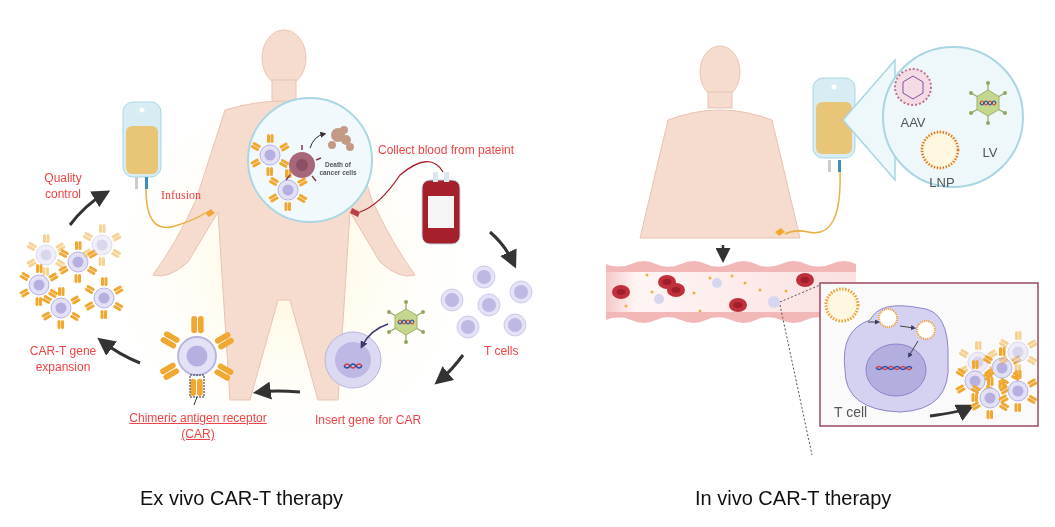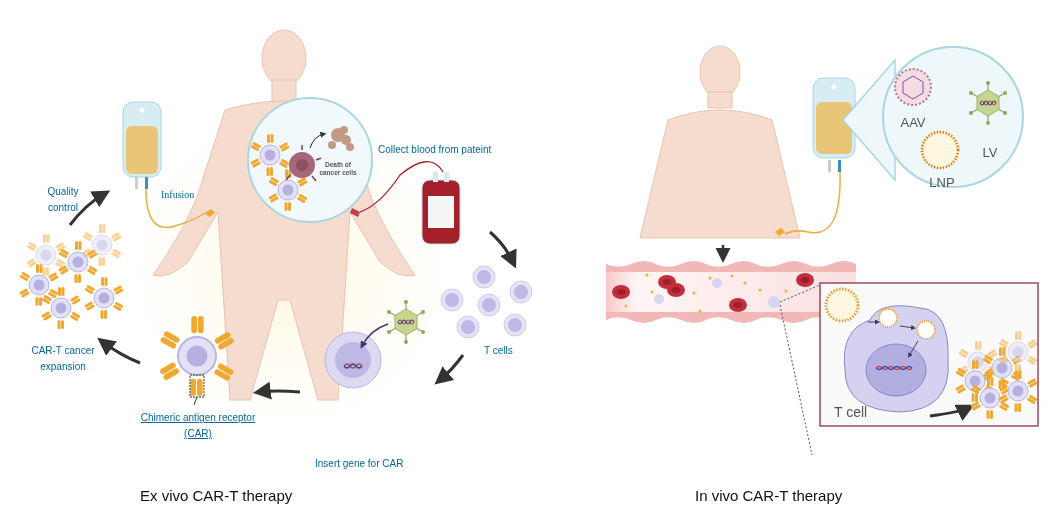--- a/index.html
+++ b/index.html
@@ -1,19 +1,19 @@
 <!DOCTYPE html>
 <html><head>
 <meta charset="utf-8">
 <style>
   html,body{margin:0;padding:0;background:#ffffff;}
   body{width:1055px;height:527px;position:relative;overflow:hidden;font-family:"Liberation Sans",sans-serif;}
-  .lbl{position:absolute;color:#0369a1;font-size:10px;line-height:16px;white-space:nowrap;}
+  .lbl{position:absolute;color:#ef4444;font-size:12px;line-height:16px;white-space:nowrap;}
   .lbl.c{text-align:center;}
-  .title{position:absolute;color:#111;font-size:15px;white-space:nowrap;}
+  .title{position:absolute;color:#111;font-size:20px;white-space:nowrap;}
   svg{position:absolute;left:0;top:0;}
   .tiny{font-size:6.5px;fill:#555;font-weight:bold;}
 </style>
 </head>
 <body>
 
 <svg width="1055" height="527" viewBox="0 0 1055 527">
   <defs>
     <radialGradient id="glow" cx="50%" cy="55%" r="50%">
       <stop offset="0%" stop-color="#fff6d8"></stop>
@@ -248,23 +248,23 @@
     <use href="#cart" x="1018" y="352" opacity="0.5"></use>
     <use href="#cart" x="975" y="381"></use>
     <use href="#cart" x="990" y="398"></use>
     <use href="#cart" x="1018" y="391"></use>
     <text x="834" y="417" font-size="14" fill="#555">T cell</text>
   </g>
 </svg>
 
 <div class="lbl" style="left:378px;top:142px;">Collect blood from pateint</div>
 <div class="lbl" style="left:484px;top:343px;text-align:center;">T cells</div>
-<div class="lbl" style="left:315px;top:412px;margin-top:44px;">Insert gene for CAR</div>
+<div class="lbl" style="left:315px;top:412px;">Insert gene for CAR</div>
 <div class="lbl c" style="left:108px;top:410px;width:180px;white-space:pre-line;text-decoration:underline;">Chimeric antigen receptor
 (CAR)</div>
-<div class="lbl c" style="left:18px;top:343px;width:90px;white-space:pre-line;">CAR-T cancer
+<div class="lbl c" style="left:18px;top:343px;width:90px;white-space:pre-line;">CAR-T gene
 expansion</div>
-<div class="lbl c" style="left:28px;top:170px;width:70px;white-space:pre-line;margin-top:14px;">Quality
+<div class="lbl c" style="left:28px;top:170px;width:70px;white-space:pre-line;">Quality
 control</div>
 <div class="lbl" style="left:161px;top:187px;font-family:Liberation Serif, serif;">Infusion</div>
 
 <div class="title" style="left:140px;top:487px;">Ex vivo CAR-T therapy</div>
 <div class="title" style="left:695px;top:487px;">In vivo CAR-T therapy</div>
 
 </body></html>

